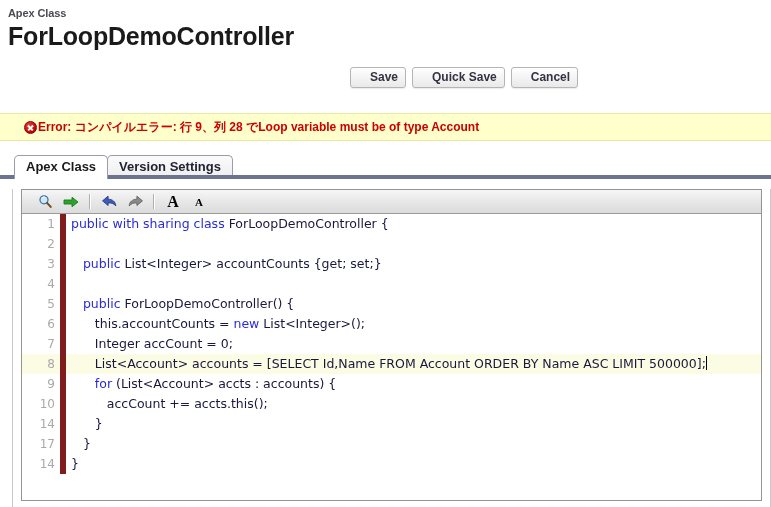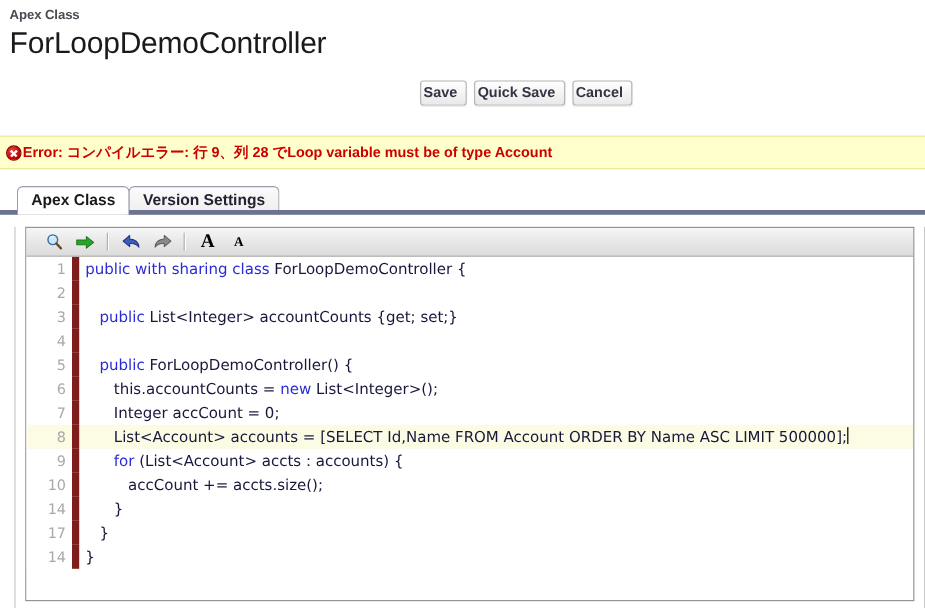--- a/index.html
+++ b/index.html
@@ -23,21 +23,21 @@
   }
   .breadcrumb-label {
     font-size: 11px;
     font-weight: bold;
     color: #4a4a52;
     letter-spacing: -0.1px;
     line-height: 14px;
   }
   .page-title {
     font-size: 25px;
-    font-weight: normal;
+    font-weight: bold;
     color: #1a1a1a;
     line-height: 30px;
     letter-spacing: -0.2px;
     margin-top: 1px;
     font-family: "Liberation Sans", sans-serif;
   }
 
   
   .edit-bar {
     margin-top: 16px;
@@ -61,37 +61,37 @@
     gap: 6px;
   }
   .btn {
     font-family: "Liberation Sans", sans-serif;
     font-size: 12px;
     font-weight: bold;
     color: #333344;
     background: linear-gradient(to bottom, #ffffff 0%, #f4f4f4 50%, #e9e9e9 100%);
     border: 1px solid #b5b5b5;
     border-radius: 3px;
-    padding: 2px 7px 3px 2px;
+    padding: 2px 7px 3px 19px;
     line-height: 14px;
     cursor: pointer;
     box-shadow: 0 1px 1px rgba(0,0,0,0.08);
     white-space: nowrap;
   }
 
   
   .error-banner {
     margin-top: 16px;
     background: #ffffcc;
     border-top: 1px solid #e8e8a0;
     border-bottom: 1px solid #e8e8a0;
     height: 28px;
     display: flex;
     align-items: center;
-    padding-left: 5px;
+    padding-left: 24px;
     box-sizing: border-box;
   }
   .error-icon {
     width: 13px;
     height: 13px;
     border-radius: 50%;
     background: radial-gradient(circle at 35% 30%, #e84040 0%, #c00000 70%, #8c0000 100%);
     border: 1px solid #8c0000;
     box-sizing: border-box;
     position: relative;
@@ -361,21 +361,21 @@
         <div class="code-row hl">
           <div class="gutter">8</div>
           <div class="code-text"><span class="id">      List&lt;Account&gt; accounts = [SELECT Id,Name FROM Account ORDER BY Name ASC LIMIT 500000];</span><span class="caret"></span></div>
         </div>
         <div class="code-row">
           <div class="gutter">9</div>
           <div class="code-text"><span class="kw">      for </span><span class="id">(List&lt;Account&gt; accts : accounts) {</span></div>
         </div>
         <div class="code-row">
           <div class="gutter">10</div>
-          <div class="code-text"><span class="id">         accCount += accts.size();</span></div>
+          <div class="code-text"><span class="id">         accCount += accts.this();</span></div>
         </div>
         <div class="code-row">
           <div class="gutter">14</div>
           <div class="code-text"><span class="id">      }</span></div>
         </div>
         <div class="code-row">
           <div class="gutter">17</div>
           <div class="code-text"><span class="id">   }</span></div>
         </div>
         <div class="code-row">

